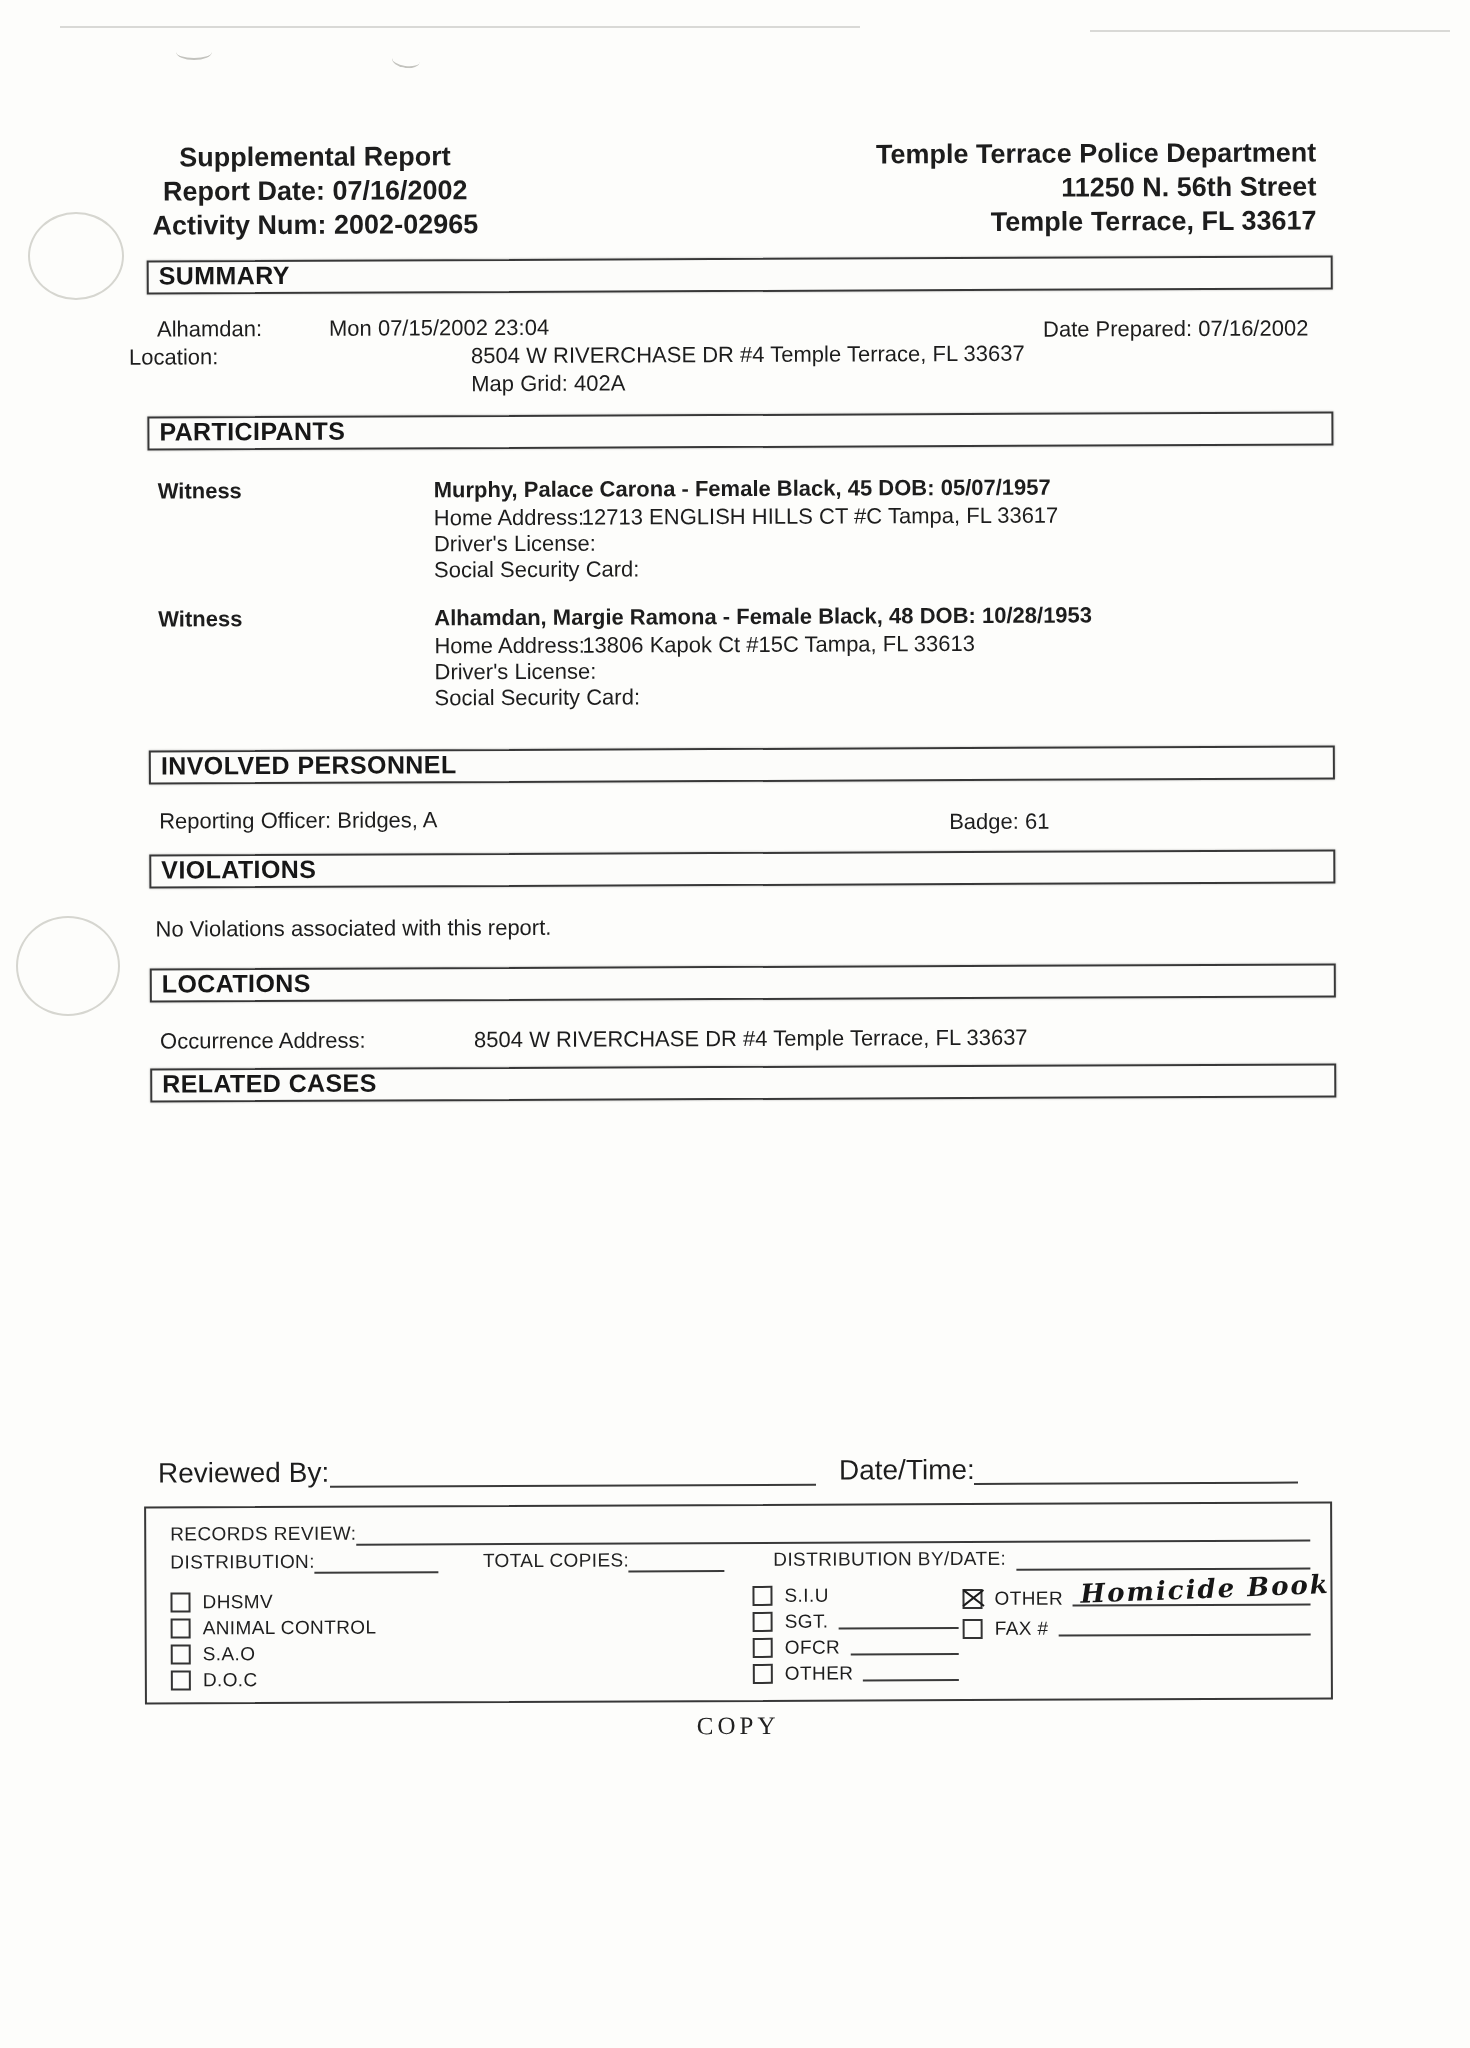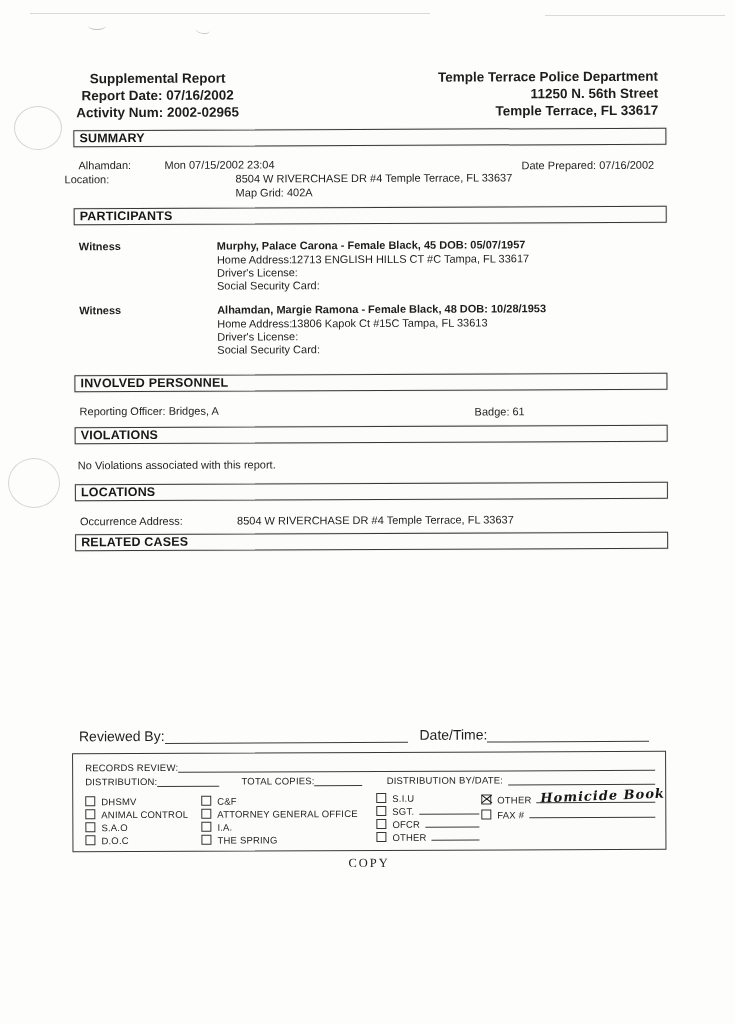--- a/index.html
+++ b/index.html
@@ -145,38 +145,20 @@
         <div class="cbrow">
             <span class="cb"></span>
             <span>S.A.O</span>
           </div>
         <div class="cbrow">
             <span class="cb"></span>
             <span>D.O.C</span>
           </div>
       </div>
 
-      <div class="cbcol" style="left:128px; top:42px; width:172px;">
-        <div class="cbrow">
-            <span class="cb"></span>
-            <span>C&amp;F</span>
-          </div>
-        <div class="cbrow">
-            <span class="cb"></span>
-            <span>ATTORNEY GENERAL OFFICE</span>
-          </div>
-        <div class="cbrow">
-            <span class="cb"></span>
-            <span>I.A.</span>
-          </div>
-        <div class="cbrow">
-            <span class="cb"></span>
-            <span>THE SPRING</span>
-          </div>
-      </div>
 
       <div class="cbcol" style="left:303px; top:40px; width:103px;">
         <div class="cbrow">
             <span class="cb"></span>
             <span>S.I.U</span>
           </div>
         <div class="cbrow">
             <span class="cb"></span>
             <span>SGT.</span>
             <span class="tail-line" style="flex:1;"></span>

